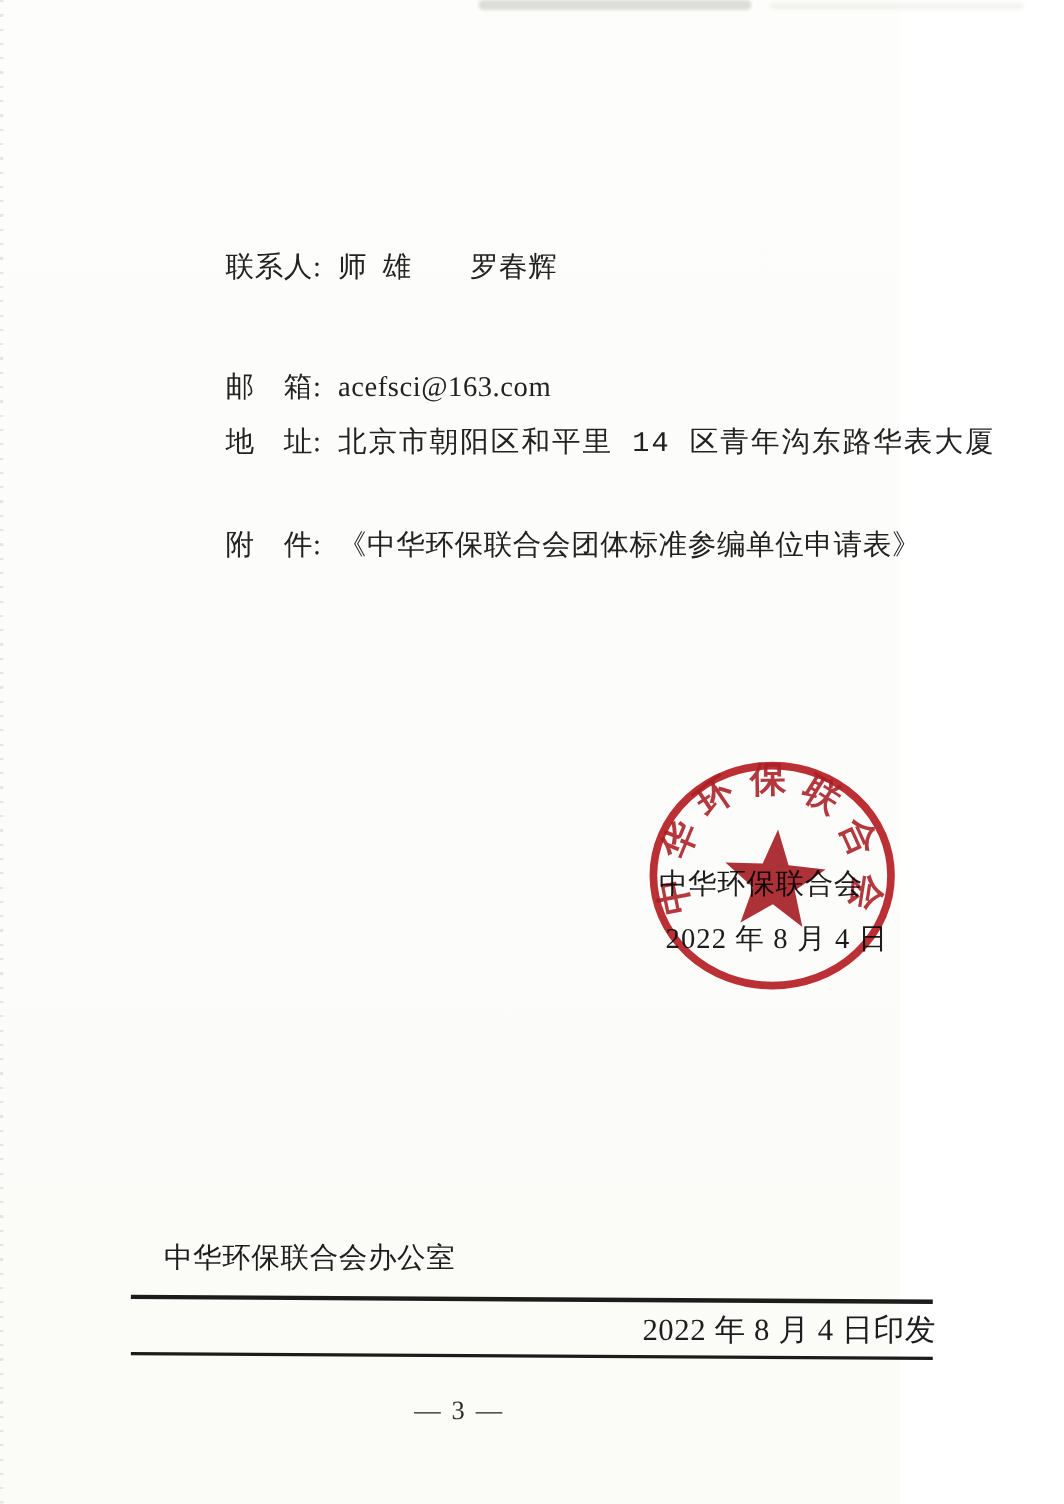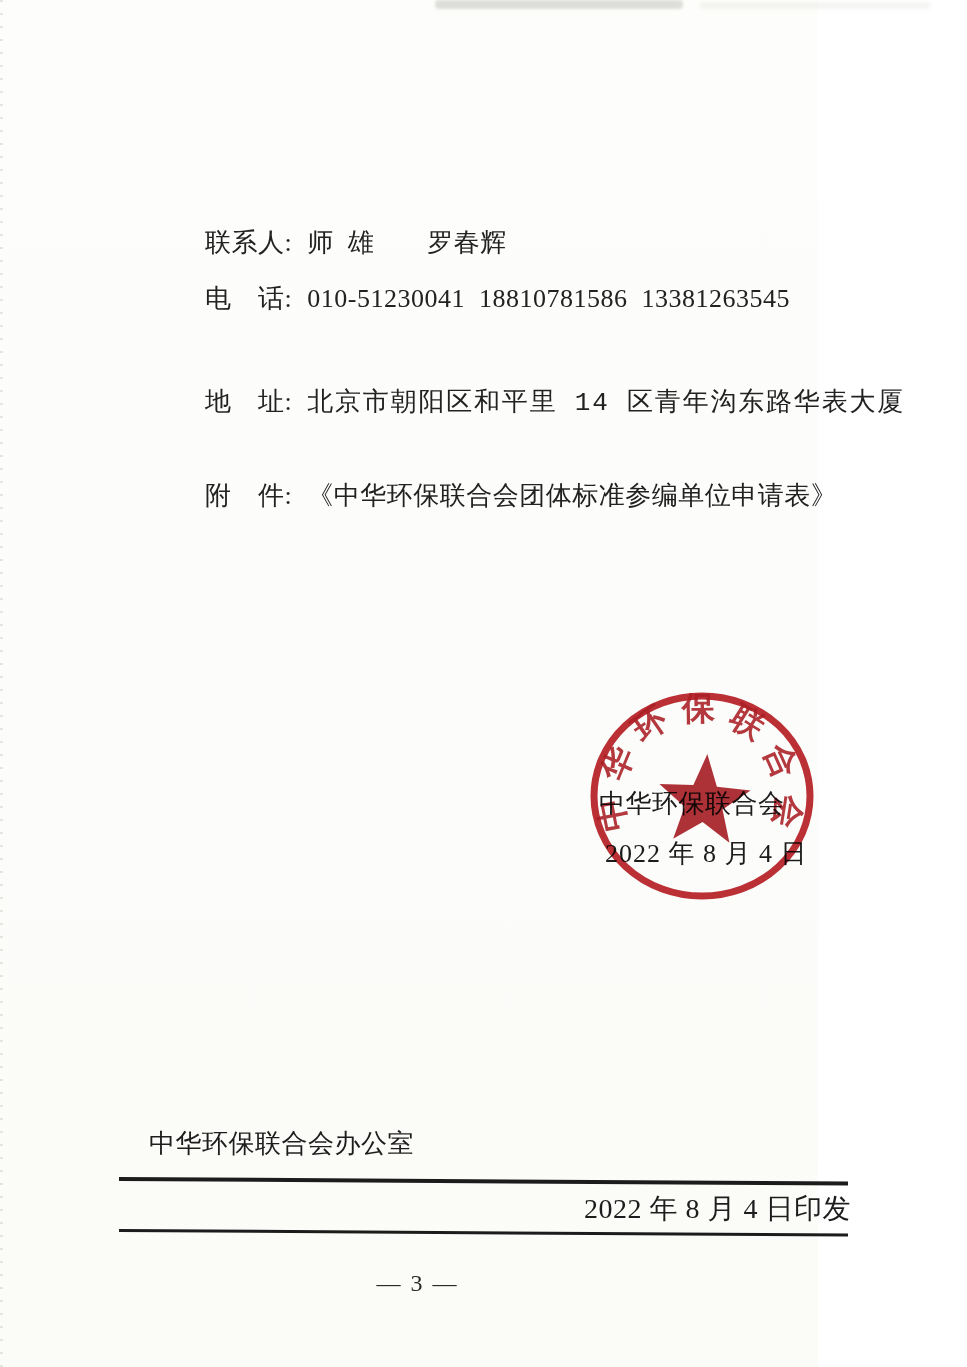--- a/index.html
+++ b/index.html
@@ -99,24 +99,24 @@
 <div class="page">
 
   <div class="edge-speckle"></div>
   <div class="smudge-top"></div>
   <div class="smudge-top2"></div>
 
   <div class="line line-contact">
     <span class="lbl">联系人:</span><span class="val">师  雄　　罗春辉</span>
   </div>
 
-  <div class="line line-phone">
-    <span class="lbl">电　话:</span><span class="val">010-51230041  18810781586  13381263545</span>
+
+  <div class="line line-email">
+    <span class="lbl">邮　箱:</span><span class="val">acefsci@163.com</span>
   </div>
-
 
   <div class="line line-address">
     <span class="lbl">地　址:</span><span class="val">北京市朝阳区和平里 14 区青年沟东路华表大厦</span>
   </div>
 
   <div class="line line-attachment">
     <span class="lbl">附　件:</span><span class="val">《中华环保联合会团体标准参编单位申请表》</span>
   </div>
 
   <div class="sig-org">中华环保联合会</div>

